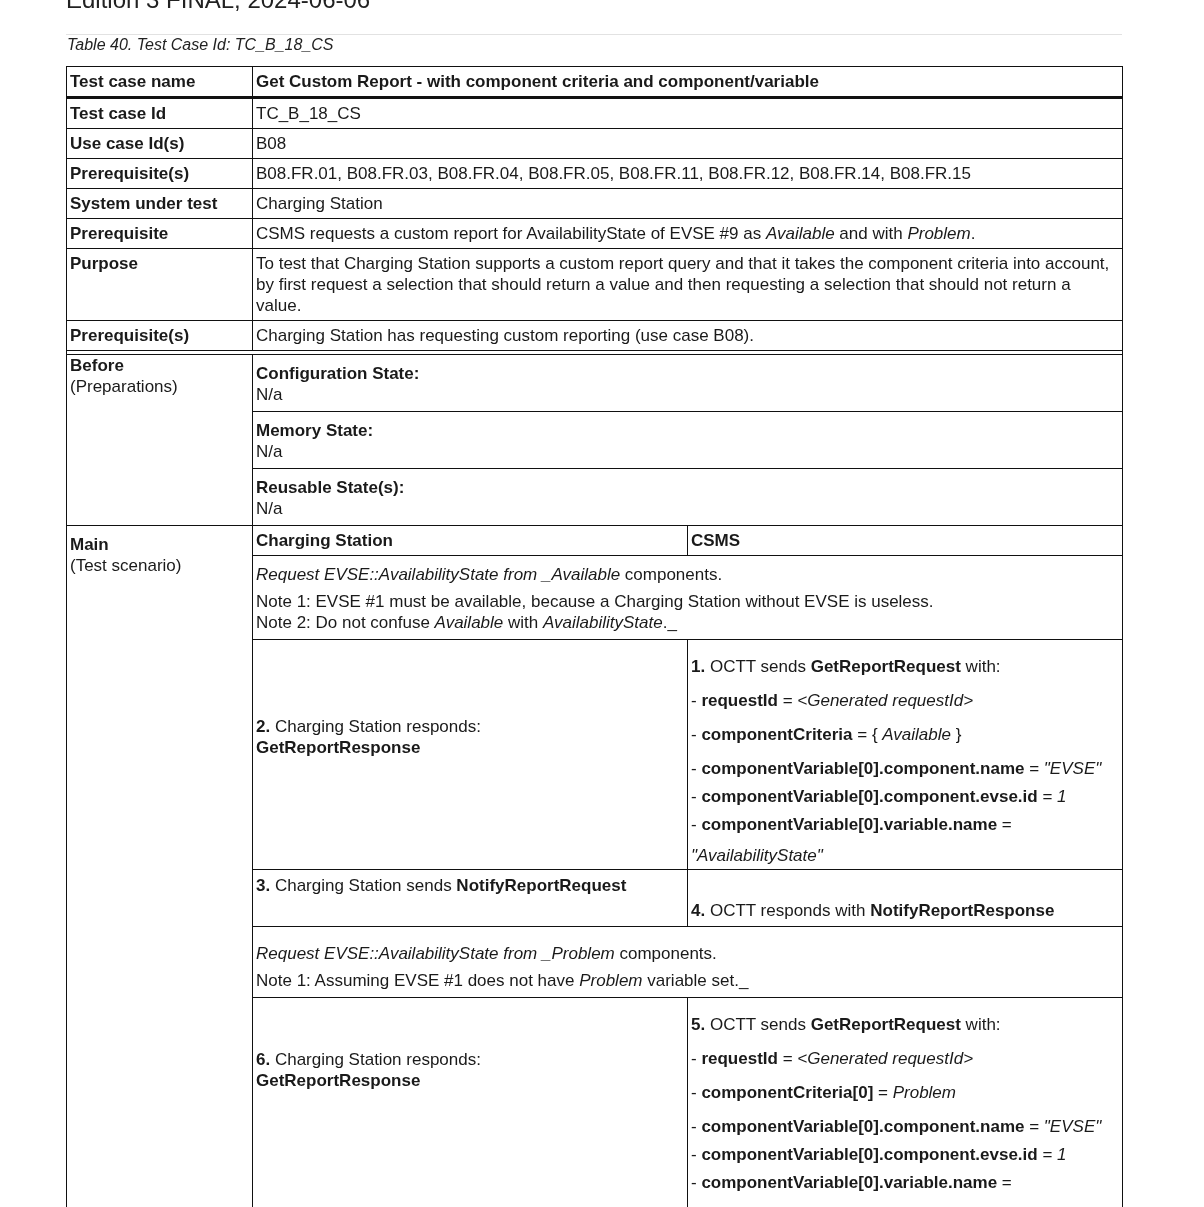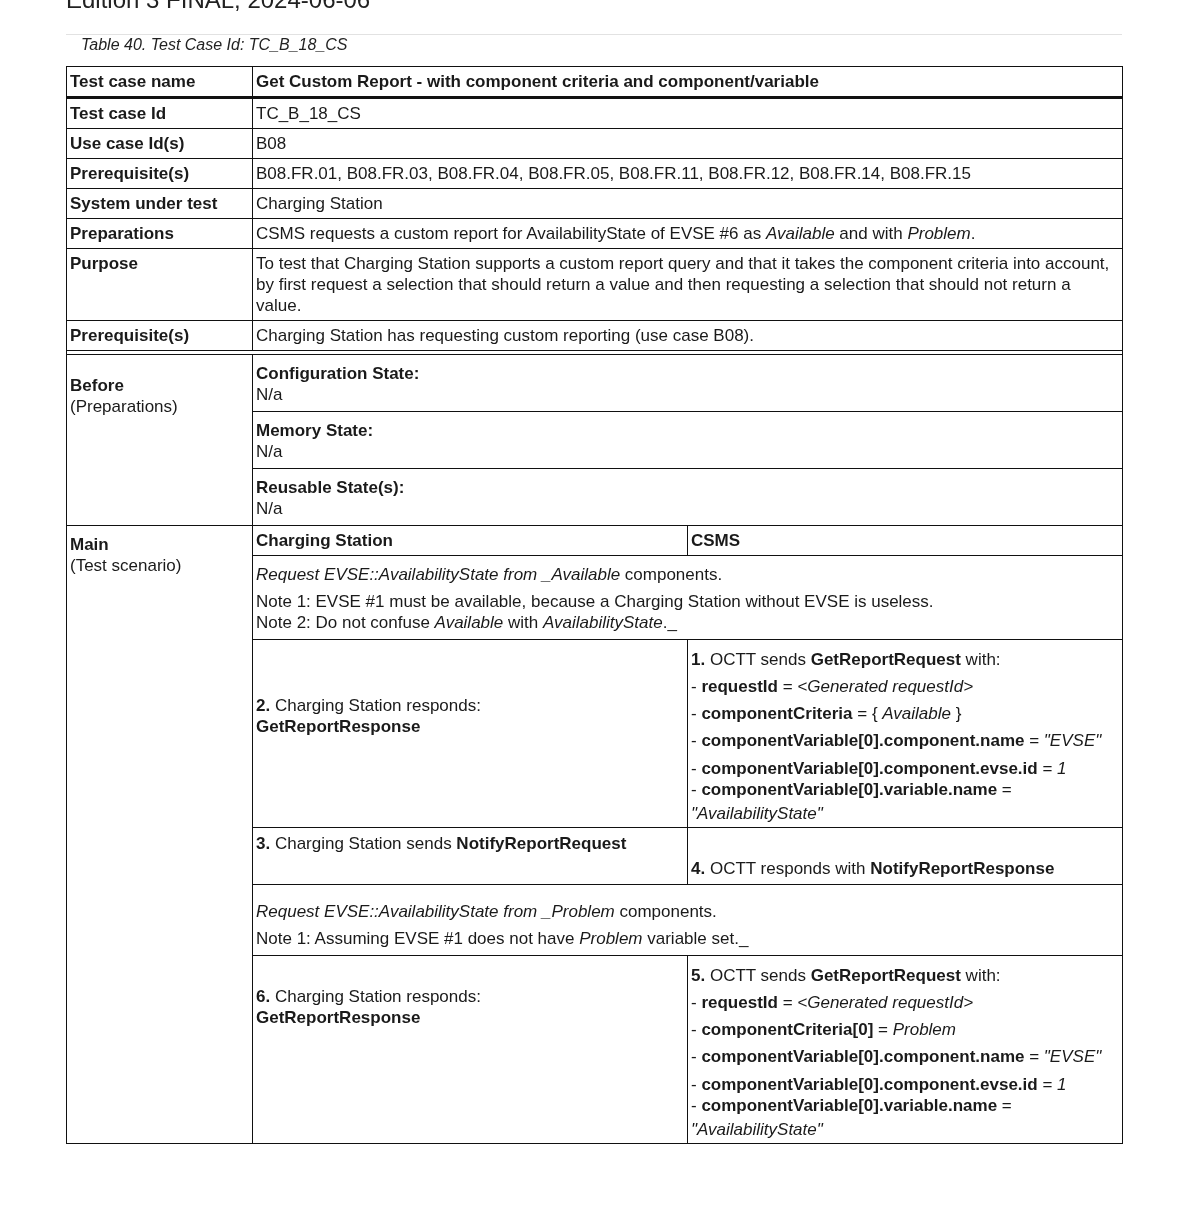--- a/index.html
+++ b/index.html
@@ -8,40 +8,40 @@
     font-family: "Liberation Sans", sans-serif; color: #1a1a1a;
   }
   .header-cut {
     position: absolute; left: 66px; top: -14px;
     font-size: 24px; color: #222; white-space: nowrap;
   }
   .header-rule {
     position: absolute; left: 66px; top: 34px; width: 1056px; height: 1px; background: #e2e2e2;
   }
   .caption {
-    position: absolute; left: 81px; top: 36px;
+    position: absolute; left: 67px; top: 36px;
     font-size: 16px; font-style: italic; color: #222;
   }
   table.tc {
     position: absolute; left: 66px; top: 66px; width: 1056px;
     border-collapse: collapse; table-layout: fixed;
     font-size: 17px; line-height: 21px;
   }
   table.tc td {
     border: 1px solid #111; padding: 4px 3px 4px 3px; vertical-align: top;
   }
   td.lbl { font-weight: bold; width: 180px; margin-top: 8px; }
   tr.first td { border-bottom: 3px solid #111; }
   tr.spacer td { height: 3px; padding: 0; }
   b { font-weight: bold; }
   i { }
   .sub { display: block; }
   .para { margin: 0 0 6px 0; }
   .para:last-child { margin-bottom: 0; }
-  .line { display: block; line-height: 27px; }
+  .line { display: block; line-height: 27px; margin-top: 7px; }
   .line.tight { line-height: 21px; }
   .mid { vertical-align: middle !important; }
   .bot { vertical-align: bottom !important; }
 </style>
 </head>
 <body>
 
 <div class="header-cut">Edition 3 FINAL, 2024-06-06</div>
 <div class="header-rule"></div>
 <div class="caption">Table 40. Test Case Id: TC_B_18_CS</div>
@@ -68,37 +68,37 @@
   </tr>
   <tr>
     <td class="lbl">Prerequisite(s)</td>
     <td colspan="2">B08.FR.01, B08.FR.03, B08.FR.04, B08.FR.05, B08.FR.11, B08.FR.12, B08.FR.14, B08.FR.15</td>
   </tr>
   <tr>
     <td class="lbl">System under test</td>
     <td colspan="2">Charging Station</td>
   </tr>
   <tr>
-    <td class="lbl">Preparations</td>
-    <td colspan="2"><span>CSMS requests a custom report for AvailabilityState of EVSE #6 as </span><i>Available</i><span> and with </span><i>Problem</i><span>.</span></td>
+    <td class="lbl">Prerequisite</td>
+    <td colspan="2"><span>CSMS requests a custom report for AvailabilityState of EVSE #9 as </span><i>Available</i><span> and with </span><i>Problem</i><span>.</span></td>
   </tr>
   <tr>
     <td class="lbl">Purpose</td>
     <td colspan="2">To test that Charging Station supports a custom report query and that it takes the component criteria into account, by first request a selection that should return a value and then requesting a selection that should not return a value.</td>
   </tr>
   <tr>
     <td class="lbl">Prerequisite(s)</td>
     <td colspan="2">Charging Station has requesting custom reporting (use case B08).</td>
   </tr>
   <tr class="spacer">
         <td colspan="3"></td>
       </tr>
 
   <tr>
-    <td rowspan="3" style="padding-top:20px">
+    <td rowspan="3" style="padding-top:0">
       <b class="sub">Before</b>
       <span class="sub">(Preparations)</span>
     </td>
     <td colspan="2" style="padding-top:8px;padding-bottom:6px">
       <b class="sub">Configuration State:</b>
       <span class="sub">N/a</span>
     </td>
   </tr>
   <tr>
     <td colspan="2" style="padding-top:8px;padding-bottom:6px">

